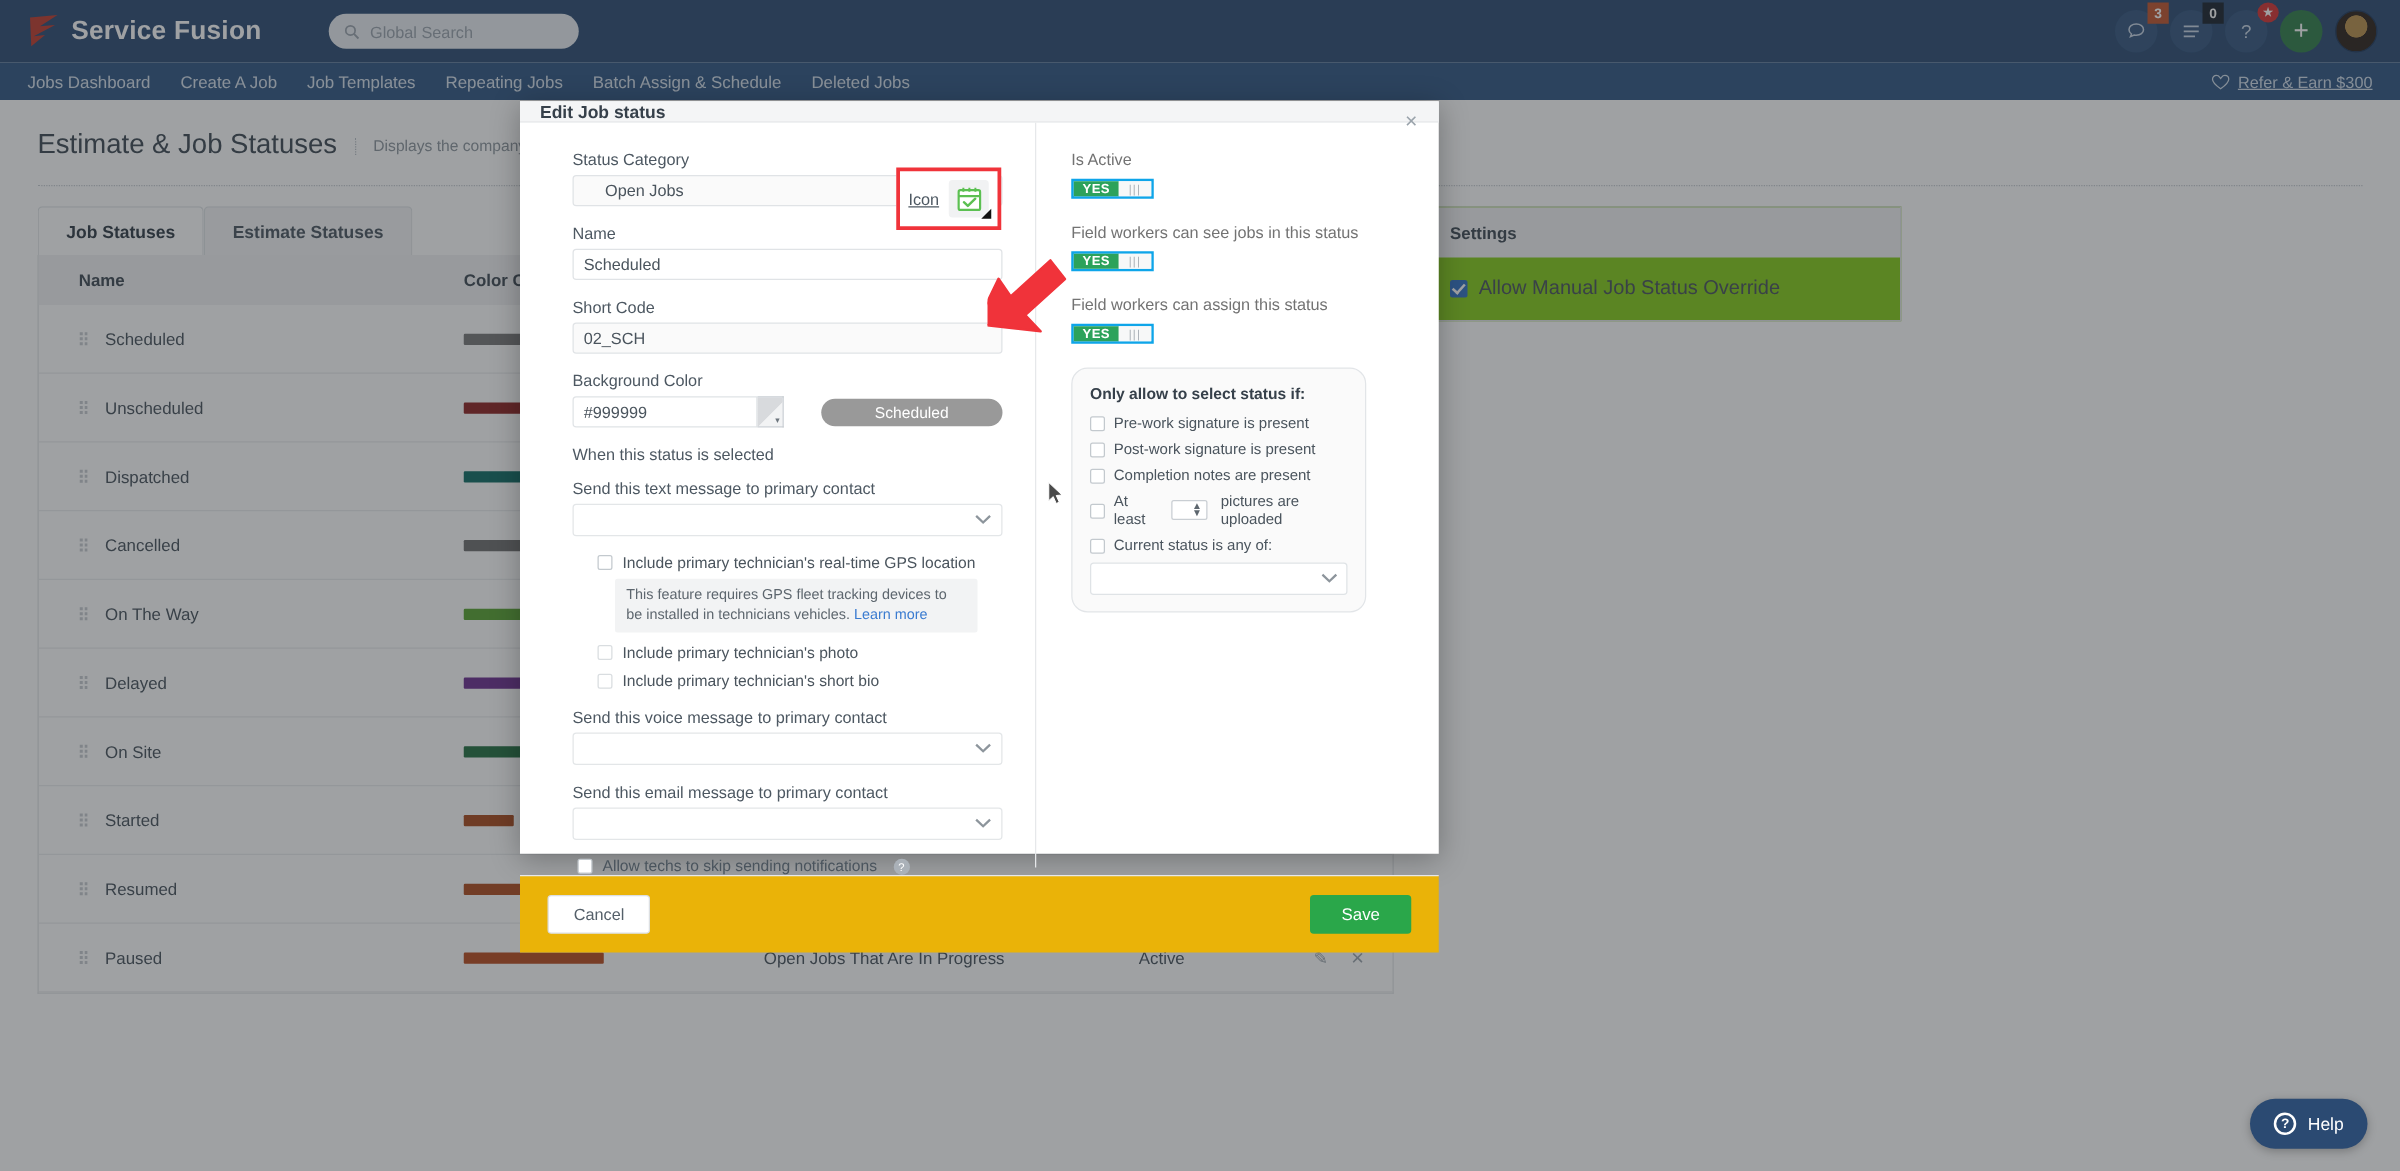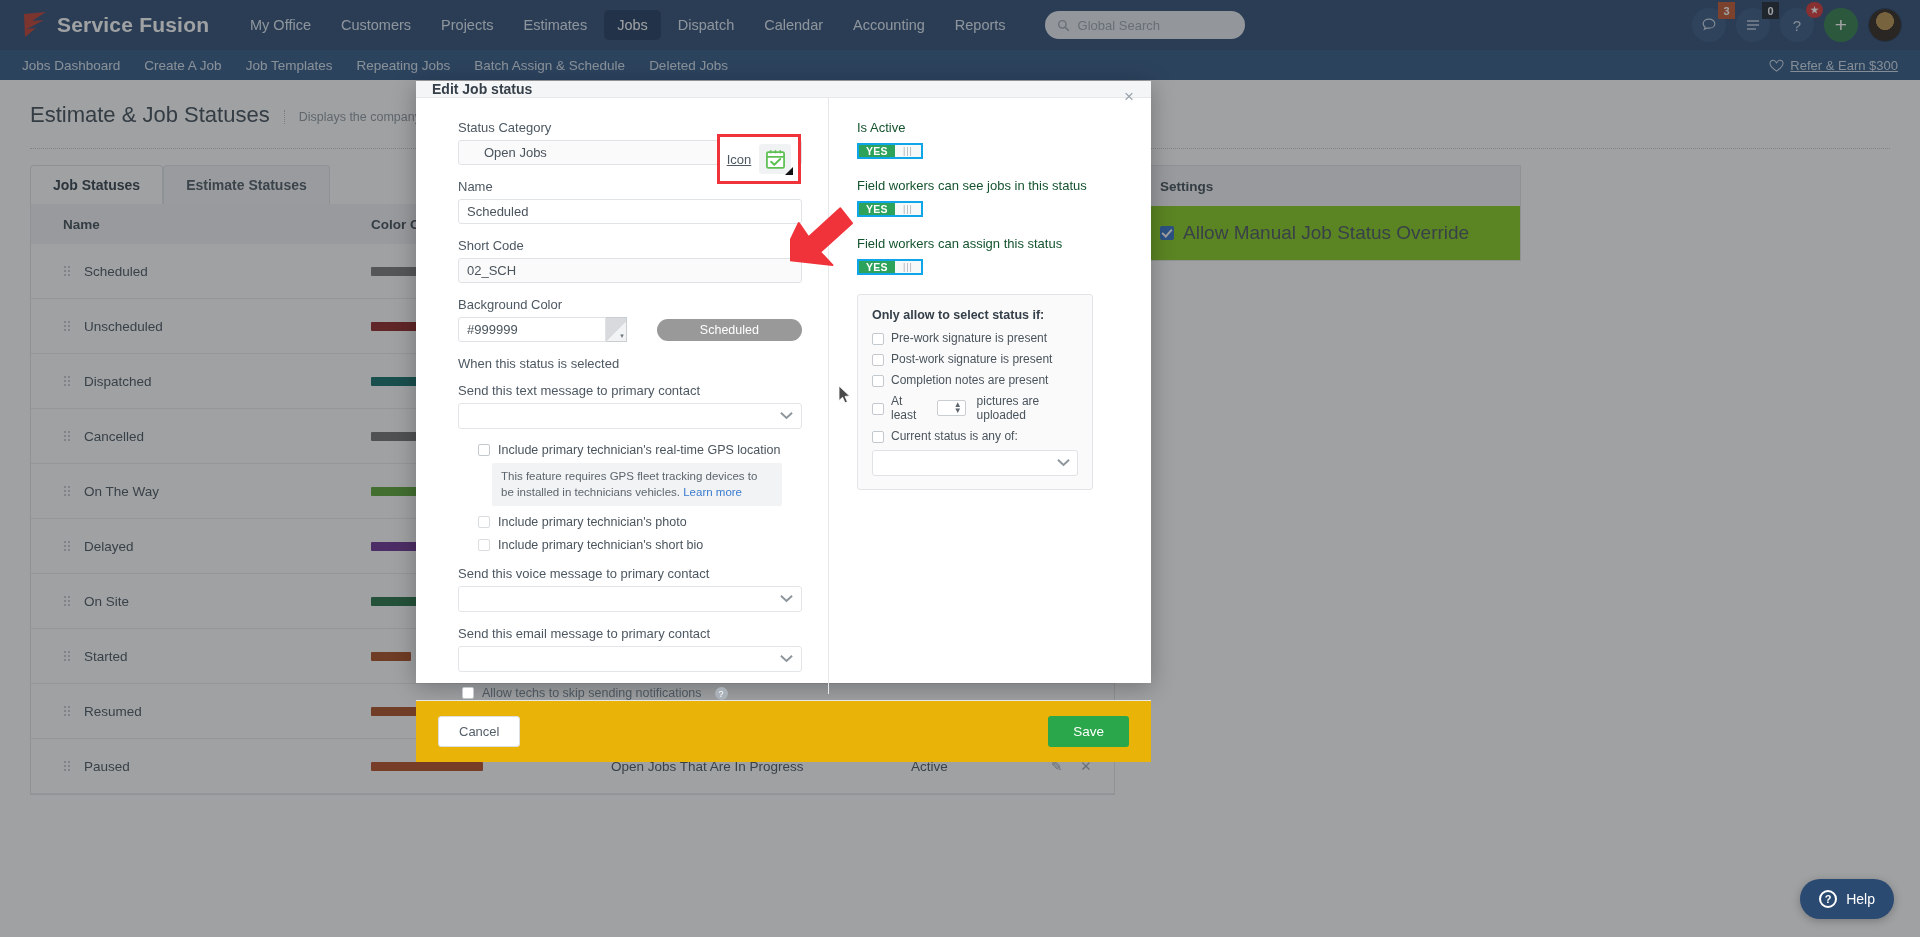--- a/index.html
+++ b/index.html
@@ -105,21 +105,21 @@
     width: 7px; height: 12px; opacity: .5;
     background-image: radial-gradient(#8d969e 45%, transparent 46%);
     background-size: 4px 4px;
   }
   .swatch { height: 9px; border-radius: 1px; }
 
   .right-panel { width: 380px; border: 1px solid #e2e5e8; background: #84cc16; align-self: flex-start; }
   .right-head { background: #f2f3f4; height: 40px; display: flex; align-items: center;
                 padding: 0 18px; font-size: 13.5px; font-weight: bold; color: #3d4852; }
   .right-body { padding: 16px 18px; display: flex; align-items: center; gap: 9px;
-                font-size: 19px; color: #45505a; }
+                font-size: 16px; color: #45505a; }
   .cb-blue {
     width: 14px; height: 14px; background: #2f6fc4; border-radius: 2px;
     position: relative; flex: none;
   }
   .cb-blue::after {
     content: ""; position: absolute; left: 4px; top: 1px; width: 4px; height: 8px;
     border: solid #fff; border-width: 0 2px 2px 0; transform: rotate(42deg);
   }
 
   
@@ -217,33 +217,33 @@
   .notebox a { color: #3a7bd0; text-decoration: none; }
 
   .qmark {
     display: inline-flex; width: 13px; height: 13px; border-radius: 50%;
     background: #aab1b8; color: #fff; font-size: 9px; align-items: center;
     justify-content: center; margin-left: 5px; position: relative; top: 1px;
   }
 
   
   .toggle-group { margin-bottom: 19px; }
-  .toggle-label { font-size: 13px; color: #14532d; margin-bottom: 6px; }
+  .toggle-label { font-size: 13px; color: #737373; margin-bottom: 6px; }
   .toggle { display: inline-flex; height: 16px; border: 2px solid #0ea5e9; cursor: pointer; }
   .toggle .on {
     background: #2ca25b; color: #fff; font-size: 10.5px; font-weight: bold;
     padding: 0 7px; display: flex; align-items: center; letter-spacing: .3px;
   }
   .toggle .knob {
     width: 26px; background: #f7f8f8; display: flex; align-items: center;
     justify-content: center; color: #a8afb5; font-size: 9px; letter-spacing: 1px;
   }
 
   .rulebox {
-    border: 1px solid #e2e5e8; border-radius: 3px; background: #fafafa;
+    border: 1px solid #e2e5e8; border-radius: 13px; background: #fafafa;
     padding: 13px 14px; width: 236px; margin-top: 18px;
   }
   .rulebox h4 { font-size: 12.5px; color: #36404a; margin-bottom: 9px; }
   .rule { display: flex; align-items: center; gap: 7px; margin-bottom: 7px; }
   .rule .cbtext { font-size: 12px; }
   .numstep {
     width: 32px; height: 16px; border: 1px solid #c9ced3; border-radius: 2px;
     background: #fff; position: relative; margin: 0 4px;
   }
   .numstep .sp { position: absolute; right: 3px; top: 1px; font-size: 8px; color: #5d666e; line-height: 6px; }
@@ -289,31 +289,20 @@
   <div class="topnav">
     <div class="brand">
       <div class="brand-mark">
         <svg width="26" height="28" viewBox="0 0 26 28">
           <path d="M2 3 L24 1 L10 10 L22 9 L5 18 L14 17 L3 26 Z" fill="#c0392b"></path>
         </svg>
       </div>
       <span class="brand-name">Service Fusion</span>
     </div>
 
-    <nav class="mainmenu">
-      <a>My Office</a>
-      <a>Customers</a>
-      <a>Projects</a>
-      <a>Estimates</a>
-      <a class="active">Jobs</a>
-      <a>Dispatch</a>
-      <a>Calendar</a>
-      <a>Accounting</a>
-      <a>Reports</a>
-    </nav>
 
     <div class="searchbox">
       <svg width="13" height="13" viewBox="0 0 16 16">
         <circle cx="6.6" cy="6.6" r="4.6" fill="none" stroke="#9aa3ad" stroke-width="1.7"></circle>
         <line x1="10" y1="10" x2="14.5" y2="14.5" stroke="#9aa3ad" stroke-width="1.9"></line>
       </svg>
       <span class="ph">Global Search</span>
     </div>
 
     <div class="navright">

